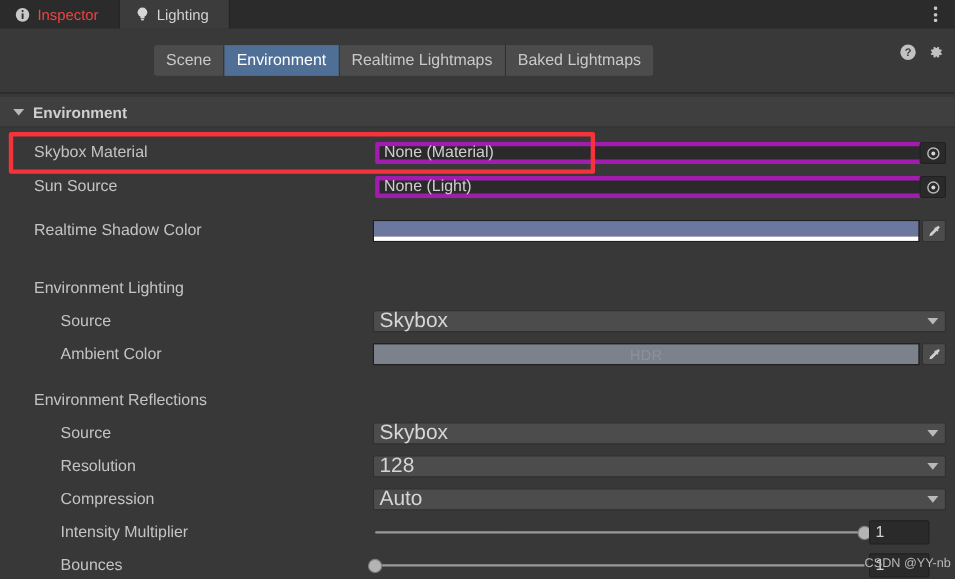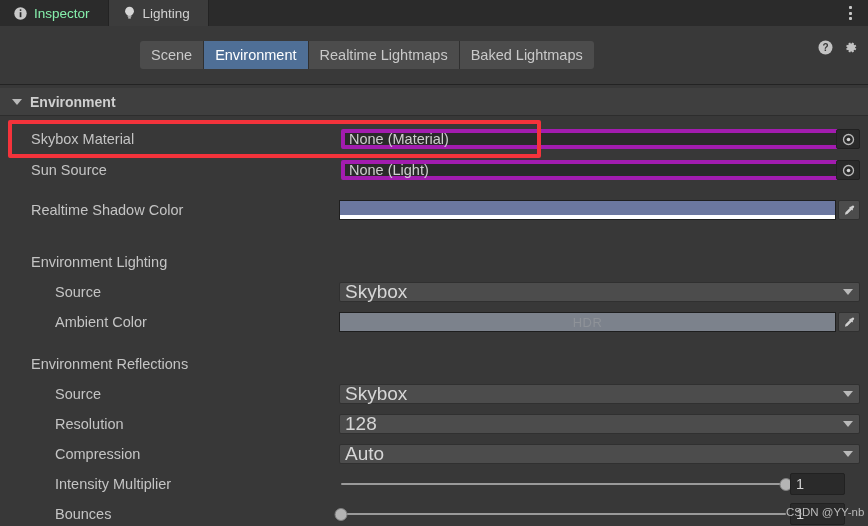--- a/index.html
+++ b/index.html
@@ -28,21 +28,21 @@
     display: flex;
     align-items: stretch;
   }
   .wtab {
     display: flex;
     align-items: center;
     gap: 7px;
     padding: 0 18px 0 14px;
     height: 26px;
     font-size: 13.5px;
-    color: #86efac;
+    color: #ef4444;
     background: #2b2b2b;
     border-right: 1px solid #232323;
     white-space: nowrap;
     cursor: pointer;
   }
   .wtab.active {
     background: #3c3c3c;
     color: #d2d2d2;
   }
   .wtab .ticon { display:flex; align-items:center; }

